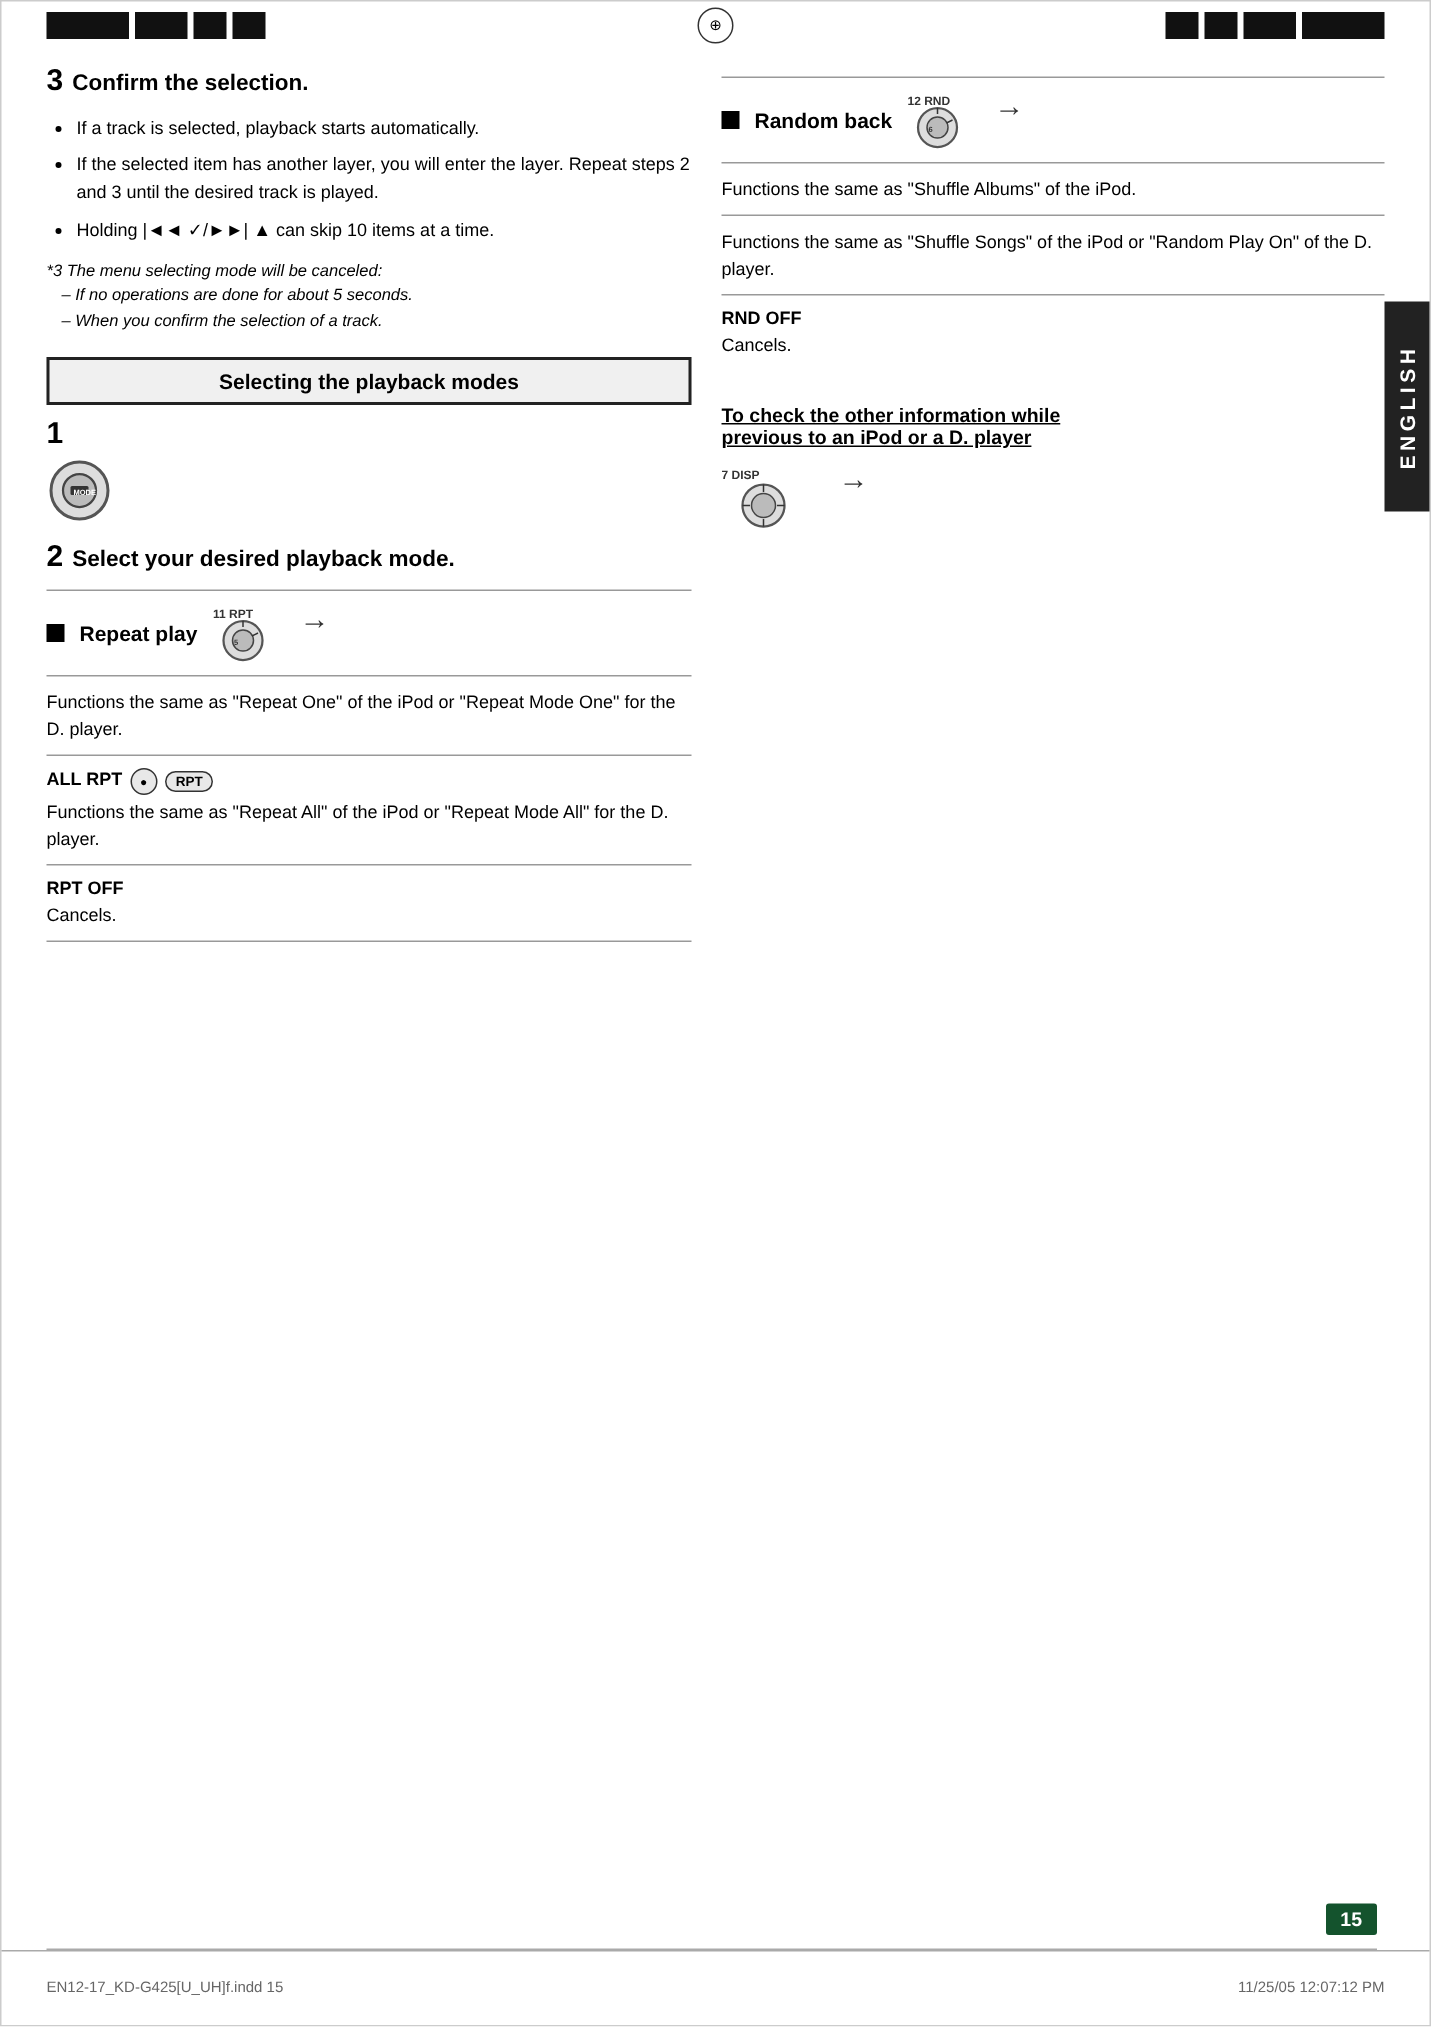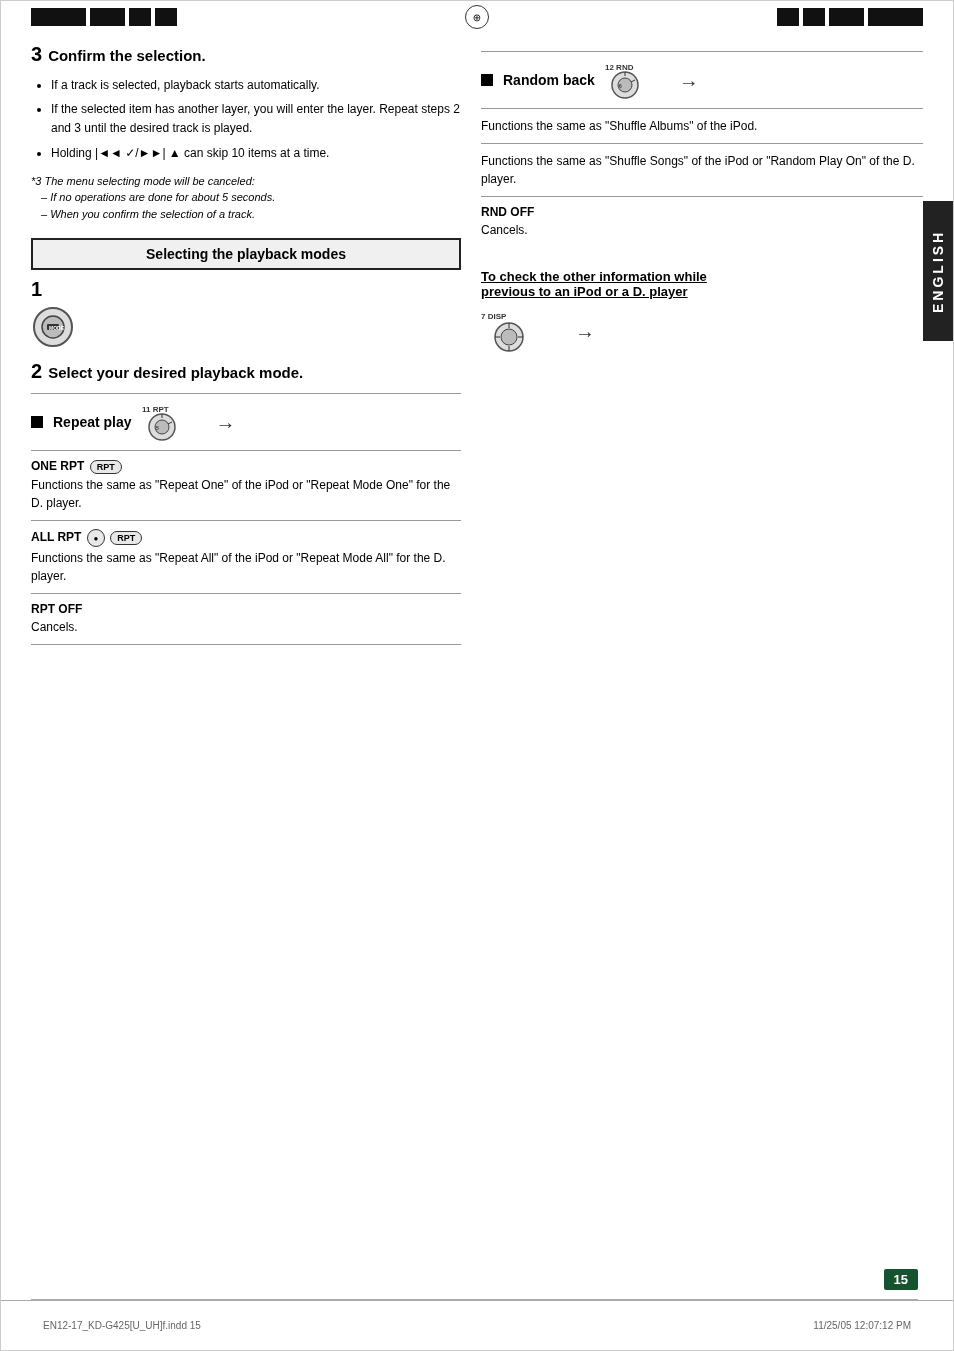--- a/index.html
+++ b/index.html
@@ -191,21 +191,21 @@
     
     .footer {
       position: absolute;
       bottom: 0;
       left: 0;
       right: 0;
       height: 50px;
       border-top: 1px solid #aaa;
       display: flex;
       align-items: center;
-      padding: 0 42px;
+      padding: 0 30px;
       font-size: 10px;
       color: #666;
       justify-content: space-between;
     }
 
     
     .crosshair {
       display: inline-flex;
       align-items: center;
       justify-content: center;
@@ -213,22 +213,22 @@
       height: 24px;
       border: 1.5px solid #333;
       border-radius: 50%;
       font-size: 10px;
       position: relative;
     }
 
     
     .knob-wrapper {
       display: flex;
-      align-items: center;
-      gap: 24px;
+      align-items: flex-start;
+      gap: 8px;
     }
     .arrow-right {
       font-size: 20px;
       color: #333;
     }
 
     
     .badge-rpt {
       display: inline-flex;
       align-items: center;
@@ -375,24 +375,20 @@
 
               <line x1="20" y1="12" x2="20" y2="16" stroke="#333" stroke-width="1"></line>
               <line x1="30" y1="20" x2="26" y2="22" stroke="#333" stroke-width="1"></line>
             </svg>
             <span class="arrow-right">→</span>
           </div>
         </div>
 
         <hr class="divider">
 
-        <div class="mode-label">
-          <span>ONE RPT</span>
-          <span class="badge-rpt">RPT</span>
-        </div>
         <div class="mode-desc">Functions the same as "Repeat One" of the iPod or "Repeat Mode One" for the D. player.</div>
 
         <hr class="divider">
 
         <div class="mode-label">
           <span>ALL RPT</span>
           <span class="badge-cd">●</span>
           <span class="badge-rpt">RPT</span>
         </div>
         <div class="mode-desc">Functions the same as "Repeat All" of the iPod or "Repeat Mode All" for the D. player.</div>

